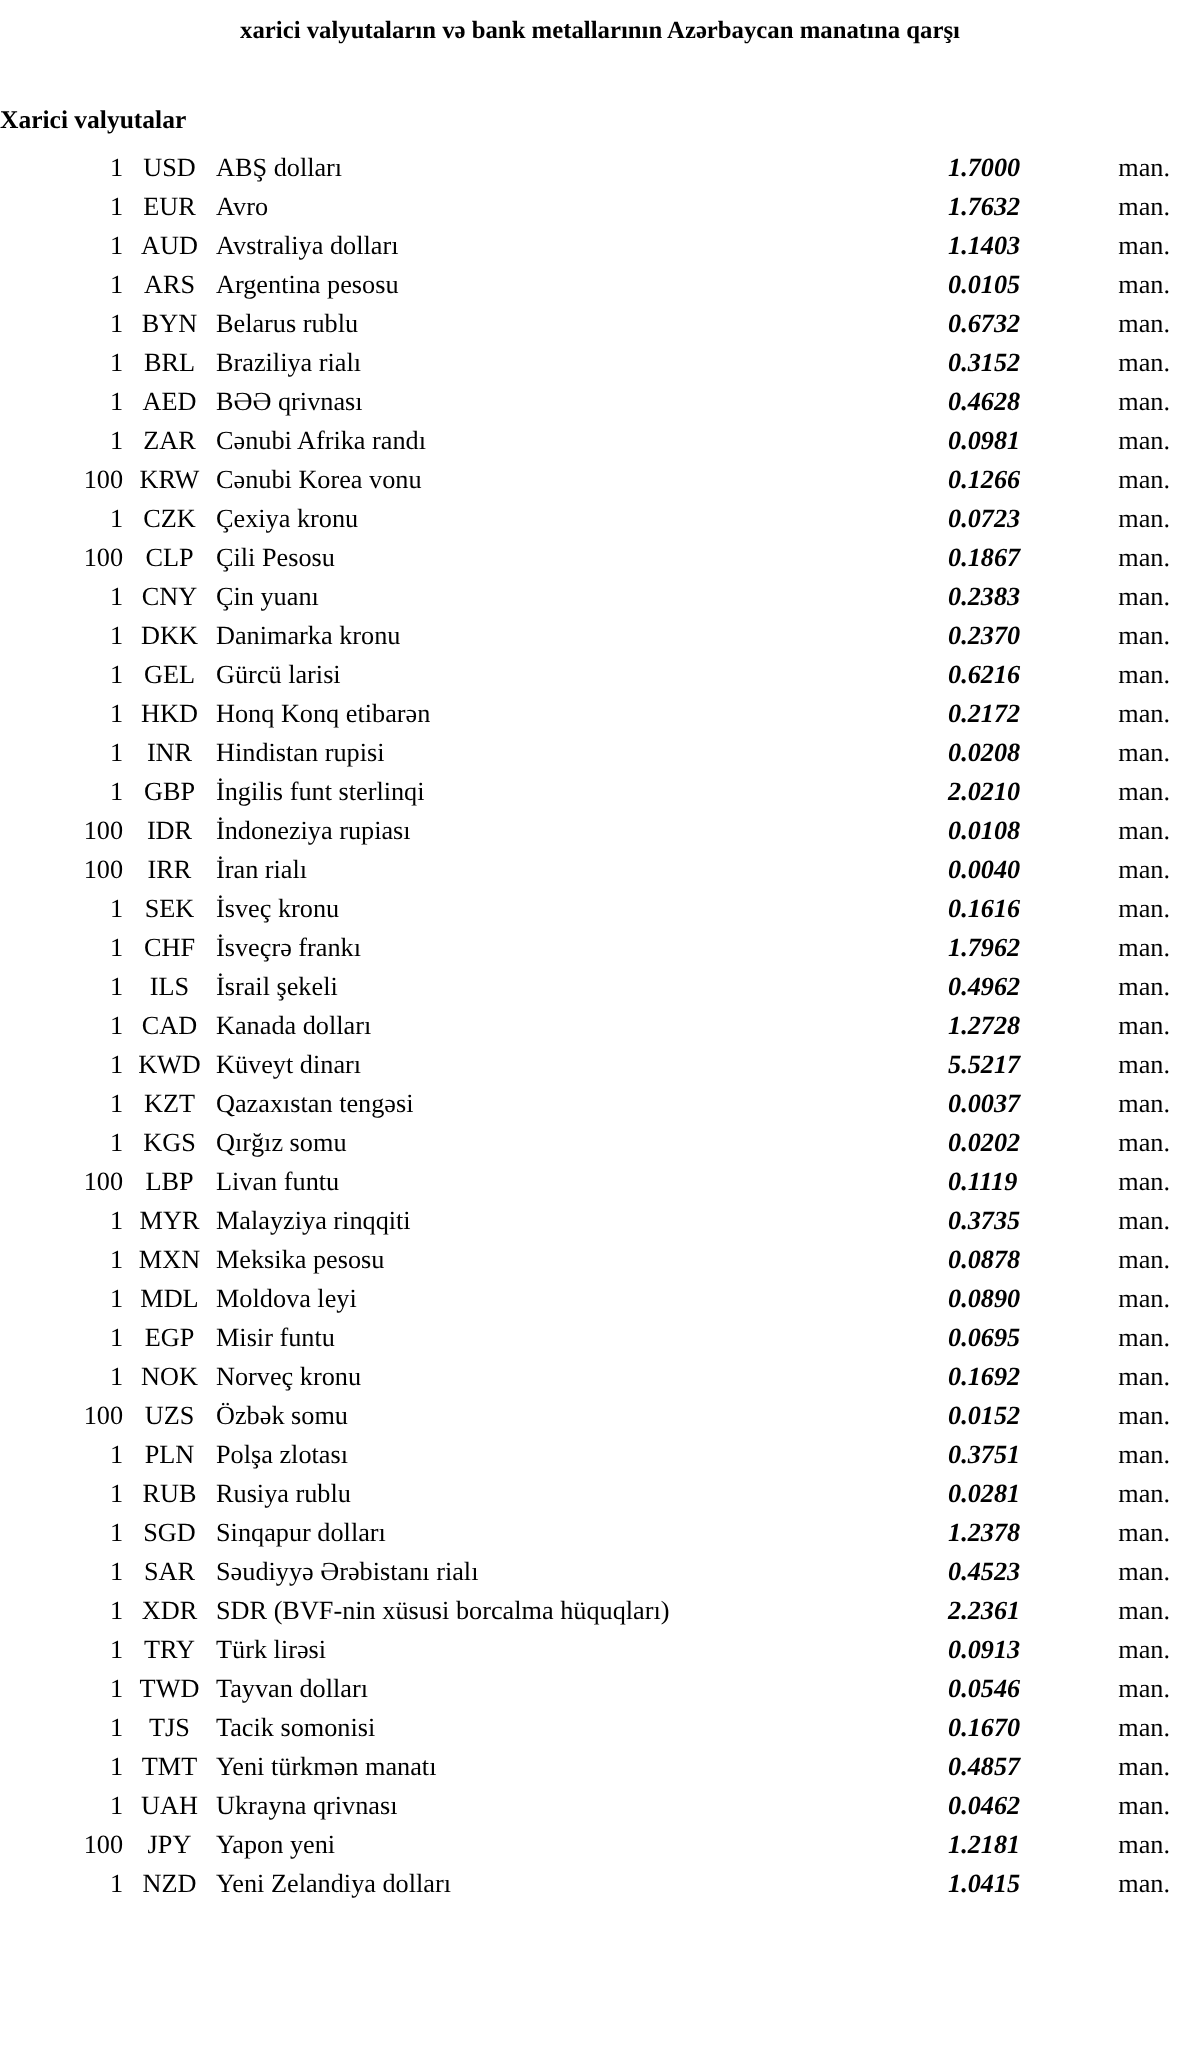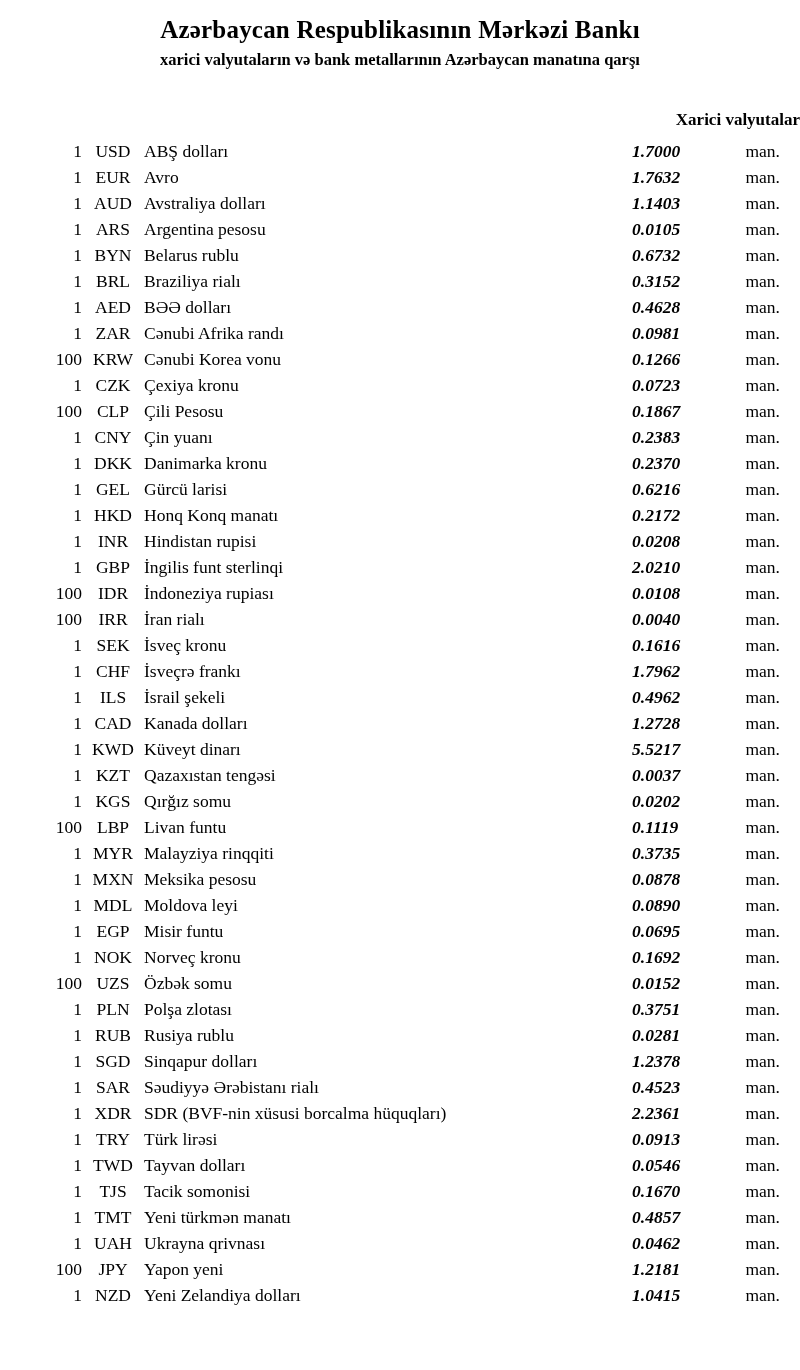--- a/index.html
+++ b/index.html
@@ -42,21 +42,21 @@
     font-weight: bold;
     font-size: 16.5px;
     margin-bottom: 6px;
   }
   .bulletin-line {
     font-weight: bold;
     font-size: 19px;
     margin-bottom: 4px;
   }
   .section-title {
-    text-align: right;
+    text-align: left;
     font-weight: bold;
     font-size: 17px;
     margin-top: 40px;
     margin-bottom: 8px;
   }
   table.rates {
     border-collapse: collapse;
     width: 760px;
     margin: 0 auto;
     table-layout: fixed;
@@ -94,21 +94,20 @@
     font-size: 16.5px;
     padding-left: 2px;
   }
 </style>
 </head>
 <body>
 
 <div class="page">
 
   <div class="header">
-    <div class="bank-title">Azərbaycan Respublikasının Mərkəzi Bankı</div>
     <div class="subtitle-line">xarici valyutaların və bank metallarının Azərbaycan manatına qarşı</div>
   </div>
 
   <div class="section-title">Xarici valyutalar</div>
 
   <table class="rates">
     <tbody>
         <tr>
           <td class="qty">1</td>
           <td class="code">USD</td>
@@ -147,21 +146,21 @@
         <tr>
           <td class="qty">1</td>
           <td class="code">BRL</td>
           <td class="name">Braziliya rialı</td>
           <td class="rate">0.3152</td>
           <td class="unit">man.</td>
         </tr>
         <tr>
           <td class="qty">1</td>
           <td class="code">AED</td>
-          <td class="name">BƏƏ dolları</td>
+          <td class="name">BƏƏ qrivnası</td>
           <td class="rate">0.4628</td>
           <td class="unit">man.</td>
         </tr>
         <tr>
           <td class="qty">1</td>
           <td class="code">ZAR</td>
           <td class="name">Cənubi Afrika randı</td>
           <td class="rate">0.0981</td>
           <td class="unit">man.</td>
         </tr>
@@ -203,21 +202,21 @@
         <tr>
           <td class="qty">1</td>
           <td class="code">GEL</td>
           <td class="name">Gürcü larisi</td>
           <td class="rate">0.6216</td>
           <td class="unit">man.</td>
         </tr>
         <tr>
           <td class="qty">1</td>
           <td class="code">HKD</td>
-          <td class="name">Honq Konq manatı</td>
+          <td class="name">Honq Konq etibarən</td>
           <td class="rate">0.2172</td>
           <td class="unit">man.</td>
         </tr>
         <tr>
           <td class="qty">1</td>
           <td class="code">INR</td>
           <td class="name">Hindistan rupisi</td>
           <td class="rate">0.0208</td>
           <td class="unit">man.</td>
         </tr>

